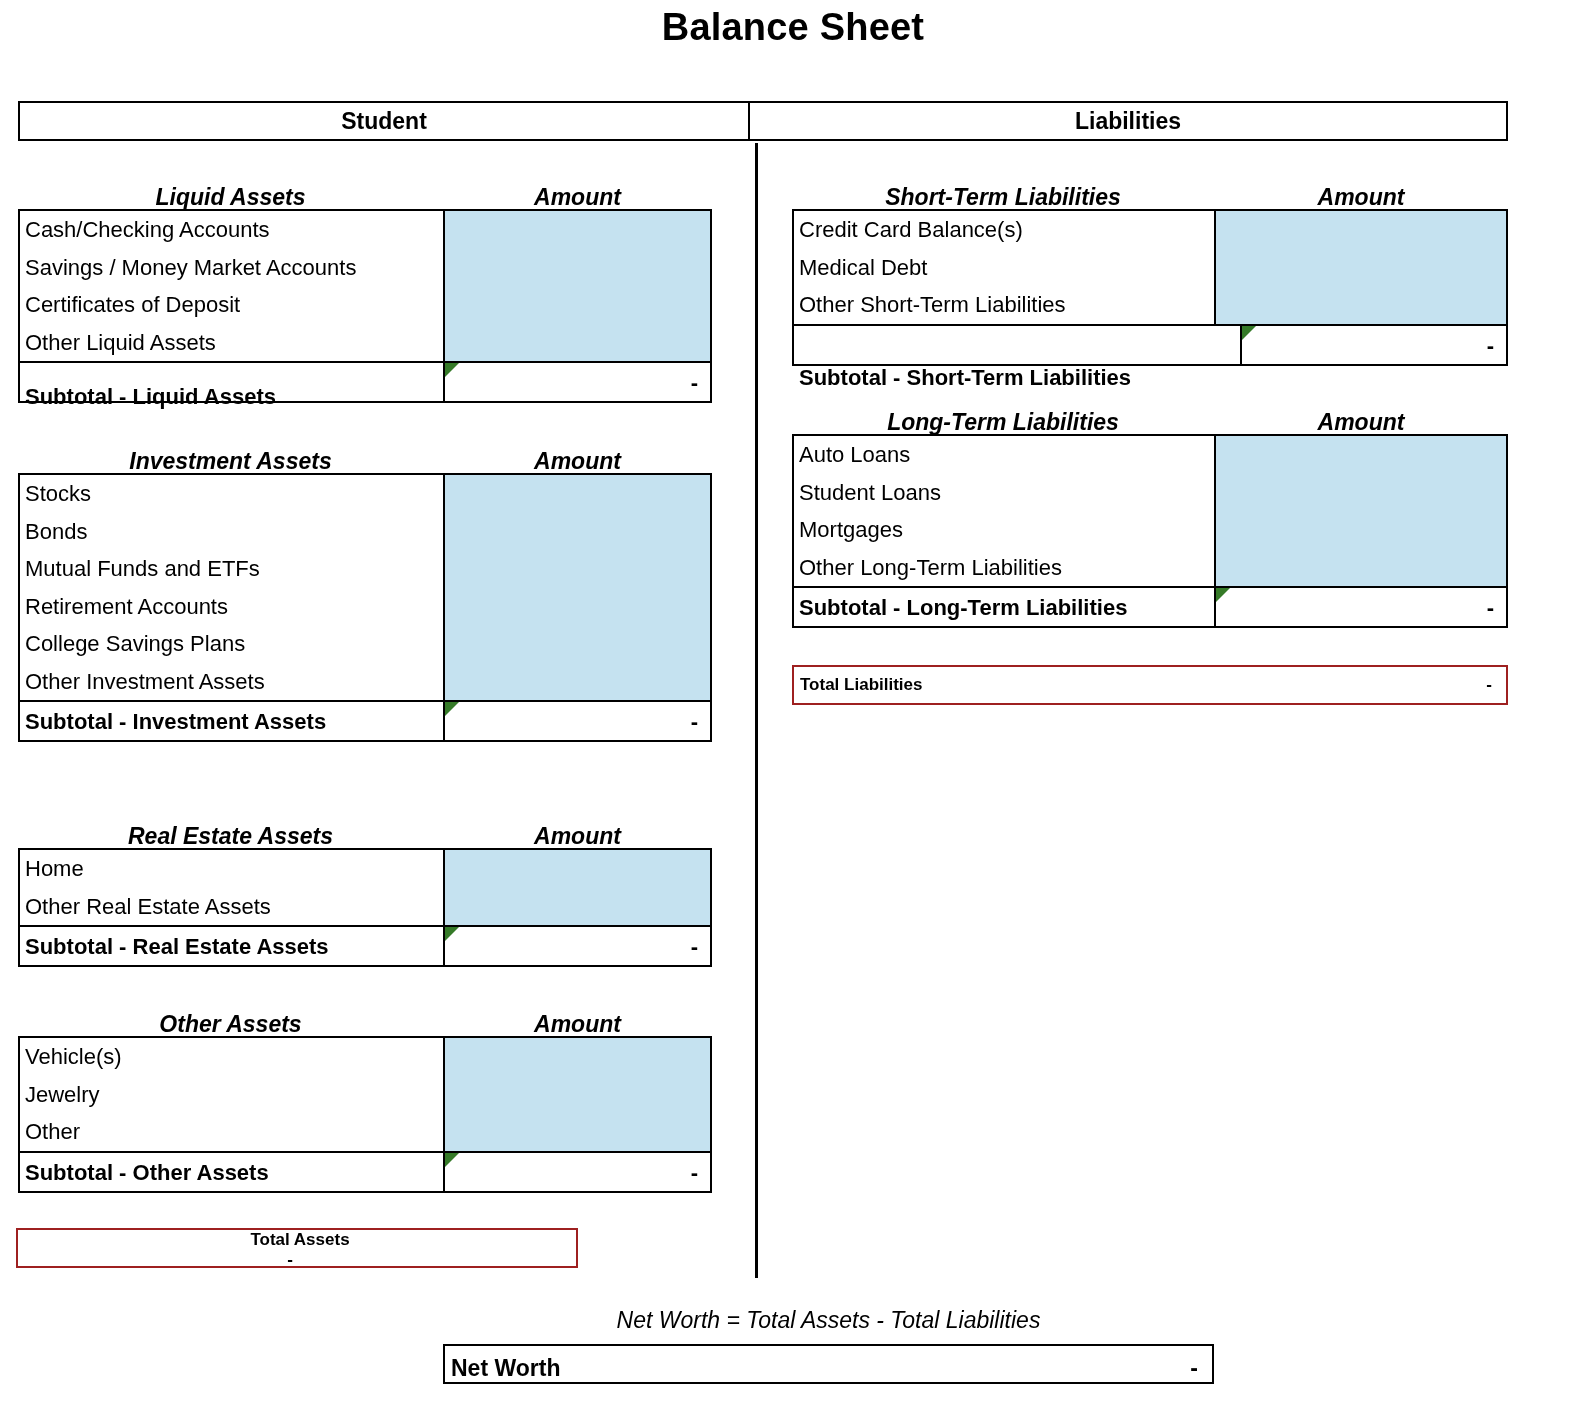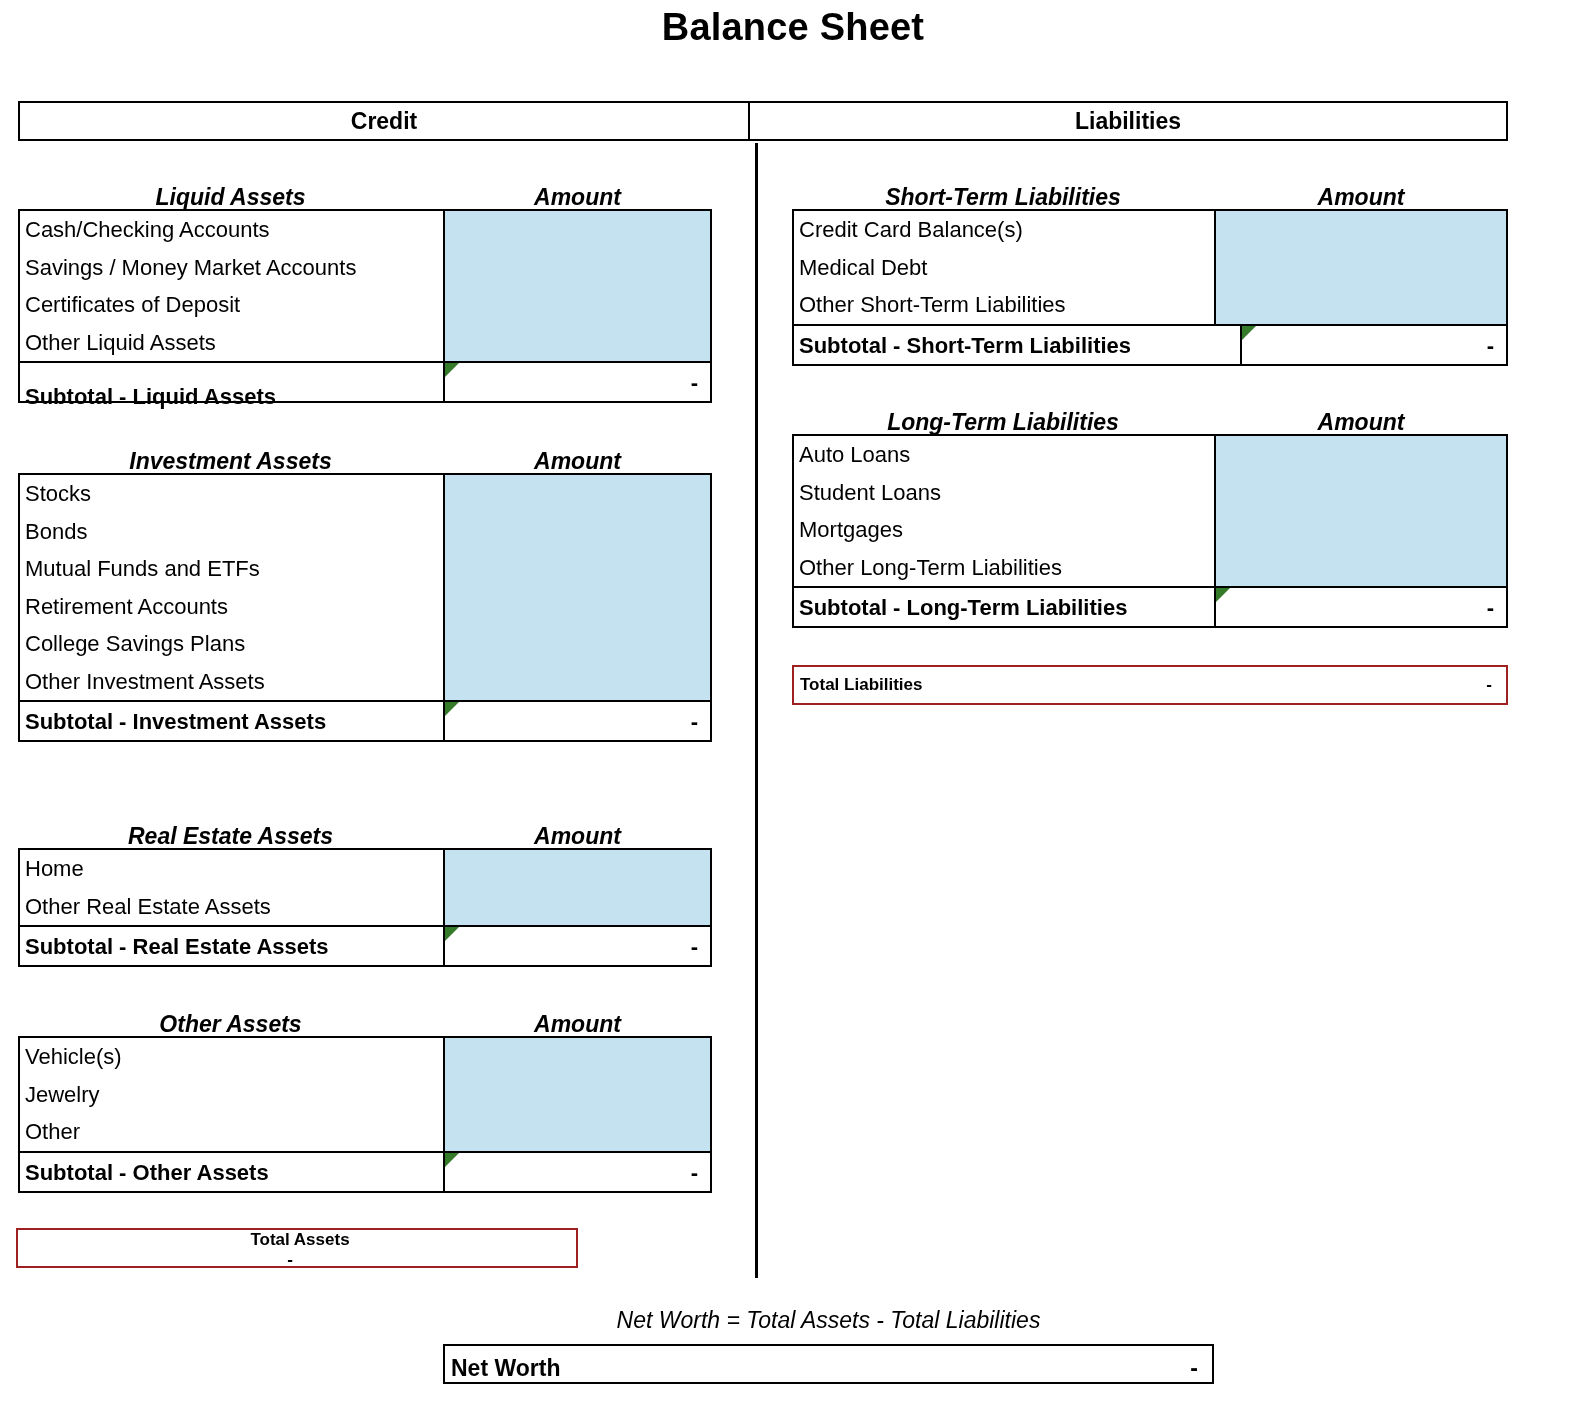--- a/index.html
+++ b/index.html
@@ -158,21 +158,21 @@
   }
   #networth-row .t-label { padding-left: 6px; flex: 1 1 auto; }
   #networth-row .t-value { padding-right: 14px; }
 </style>
 </head>
 <body>
 
 <div id="page-title">Balance Sheet</div>
 
 <div class="header-band">
-  <div class="header-cell assets">Credit</div>
+  <div class="header-cell assets">Student</div>
   <div class="header-cell liabs">Liabilities</div>
 </div>
 
 <div id="center-divider"></div>
 
 <div id="assets-root">
     <div class="section" style="left: 18px; top: 177px; width: 694px;">
       <div class="section-head">
         <div class="sh-label" style="width: 425px;">Liquid Assets</div>
         <div class="sh-amount" style="width: 269px;">Amount</div>
@@ -295,21 +295,21 @@
         </div>
         <div class="row">
           <div class="cell-name" style="width: 420px;">Medical Debt</div>
           <div class="cell-amt" style="width: 292px;"></div>
         </div>
         <div class="row">
           <div class="cell-name" style="width: 420px;">Other Short-Term Liabilities</div>
           <div class="cell-amt" style="width: 292px;"></div>
         </div>
         <div class="subtotal-row">
-          <div class="subtotal-name" style="width: 492px;">Subtotal - Short-Term Liabilities</div>
+          <div class="subtotal-name" style="width: 492px; margin-top: 32px;">Subtotal - Short-Term Liabilities</div>
           <div class="subtotal-amt" style="width: 292px;">-<span class="green-tri"></span></div>
         </div>
       </div>
     </div>
     <div class="section" style="left: 792px; top: 402px; width: 716px;">
       <div class="section-head">
         <div class="sh-label" style="width: 422px;">Long-Term Liabilities</div>
         <div class="sh-amount" style="width: 294px;">Amount</div>
       </div>
       <div class="sec-table">

